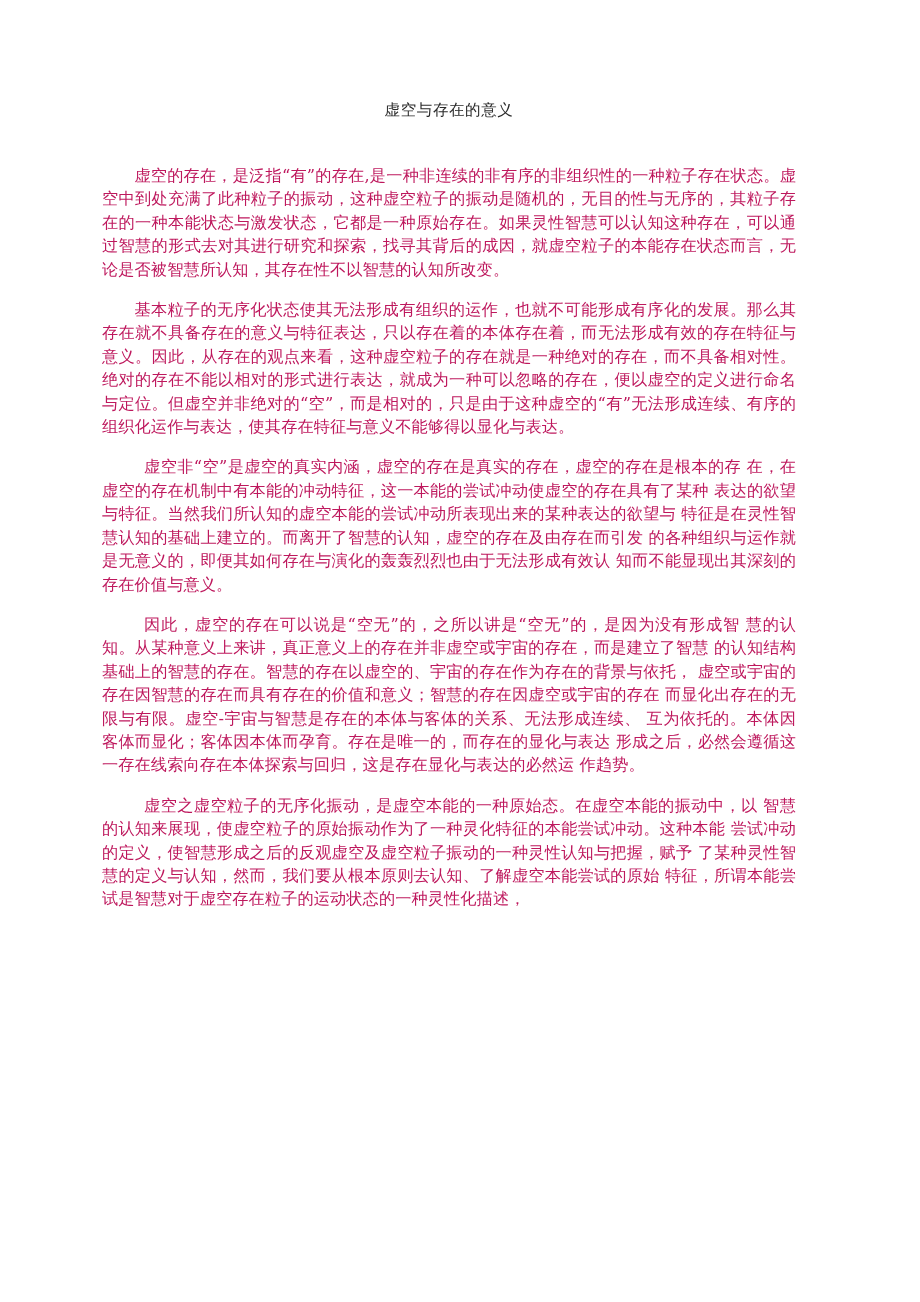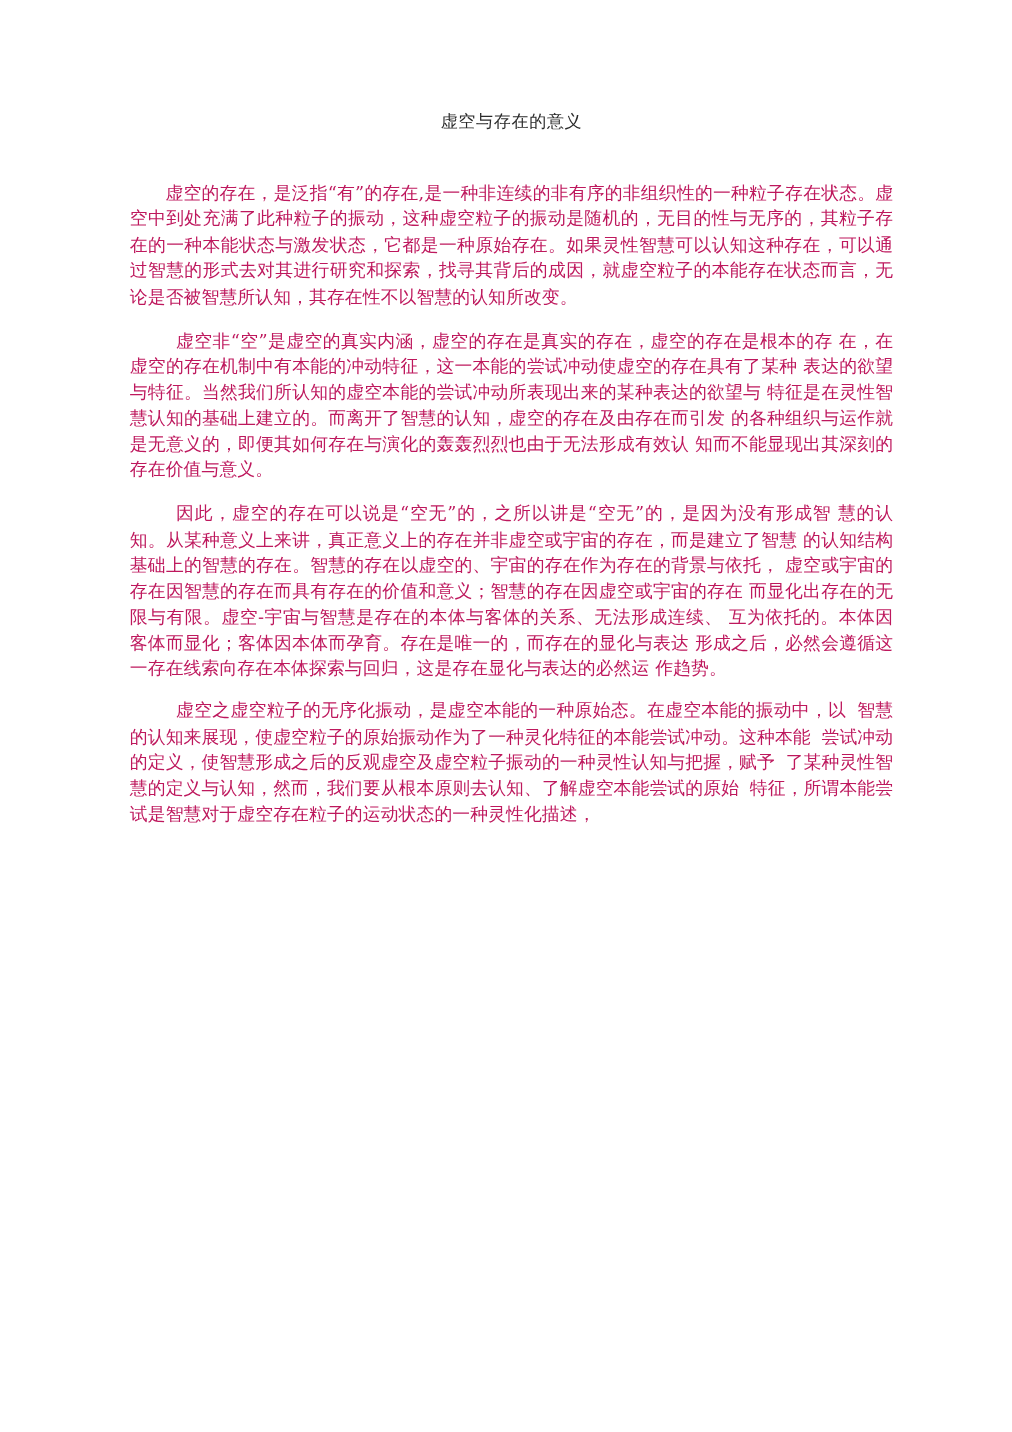--- a/index.html
+++ b/index.html
@@ -16,21 +16,21 @@
   .page {
     position: relative;
     width: 920px;
     height: 1302px;
     background: #ffffff;
     overflow: hidden;
     box-sizing: border-box;
   }
   .content {
     position: absolute;
-    left: 118px;
+    left: 102px;
     top: 0;
     width: 694px;
   }
   .doc-title {
     margin: 0;
     padding: 0;
     text-align: center;
     font-size: 15.5px;
     font-weight: normal;
     line-height: 22px;
@@ -48,39 +48,39 @@
     line-height: 23.4px;
     text-align: justify;
     text-justify: inter-ideograph;
     text-indent: 2em;
     color: #be185d;
     letter-spacing: 0.1px;
     word-break: break-all;
   }
   p.para:last-child {
     margin-bottom: 16px;
-    font-family: Liberation Mono, monospace;
   }
   
   p.para.loose {
     text-indent: 2.6em;
   }
 </style>
 </head>
 <body>
 
 <div class="page">
   <div class="content">
 
     <h1 class="doc-title">虚空与存在的意义</h1>
 
     <div class="body-block">
       <p class="para">虚空的存在，是泛指“有”的存在,是一种非连续的非有序的非组织性的一种粒子存在状态。虚空中到处充满了此种粒子的振动，这种虚空粒子的振动是随机的，无目的性与无序的，其粒子存在的一种本能状态与激发状态，它都是一种原始存在。如果灵性智慧可以认知这种存在，可以通过智慧的形式去对其进行研究和探索，找寻其背后的成因，就虚空粒子的本能存在状态而言，无论是否被智慧所认知，其存在性不以智慧的认知所改变。</p>
 
 
+      <p class="para">基本粒子的无序化状态使其无法形成有组织的运作，也就不可能形成有序化的发展。那么其存在就不具备存在的意义与特征表达，只以存在着的本体存在着，而无法形成有效的存在特征与意义。因此，从存在的观点来看，这种虚空粒子的存在就是一种绝对的存在，而不具备相对性。绝对的存在不能以相对的形式进行表达，就成为一种可以忽略的存在，便以虚空的定义进行命名与定位。但虚空并非绝对的“空”，而是相对的，只是由于这种虚空的“有”无法形成连续、有序的组织化运作与表达，使其存在特征与意义不能够得以显化与表达。</p>
 
       <p class="para loose">虚空非“空”是虚空的真实内涵，虚空的存在是真实的存在，虚空的存在是根本的存 在，在虚空的存在机制中有本能的冲动特征，这一本能的尝试冲动使虚空的存在具有了某种 表达的欲望与特征。当然我们所认知的虚空本能的尝试冲动所表现出来的某种表达的欲望与 特征是在灵性智慧认知的基础上建立的。而离开了智慧的认知，虚空的存在及由存在而引发 的各种组织与运作就是无意义的，即便其如何存在与演化的轰轰烈烈也由于无法形成有效认 知而不能显现出其深刻的存在价值与意义。</p>
 
       <p class="para loose">因此，虚空的存在可以说是“空无”的，之所以讲是“空无”的，是因为没有形成智 慧的认知。从某种意义上来讲，真正意义上的存在并非虚空或宇宙的存在，而是建立了智慧 的认知结构基础上的智慧的存在。智慧的存在以虚空的、宇宙的存在作为存在的背景与依托， 虚空或宇宙的存在因智慧的存在而具有存在的价值和意义；智慧的存在因虚空或宇宙的存在 而显化出存在的无限与有限。虚空-宇宙与智慧是存在的本体与客体的关系、无法形成连续、 互为依托的。本体因客体而显化；客体因本体而孕育。存在是唯一的，而存在的显化与表达 形成之后，必然会遵循这一存在线索向存在本体探索与回归，这是存在显化与表达的必然运 作趋势。</p>
 
       <p class="para loose">虚空之虚空粒子的无序化振动，是虚空本能的一种原始态。在虚空本能的振动中，以 智慧的认知来展现，使虚空粒子的原始振动作为了一种灵化特征的本能尝试冲动。这种本能 尝试冲动的定义，使智慧形成之后的反观虚空及虚空粒子振动的一种灵性认知与把握，赋予 了某种灵性智慧的定义与认知，然而，我们要从根本原则去认知、了解虚空本能尝试的原始 特征，所谓本能尝试是智慧对于虚空存在粒子的运动状态的一种灵性化描述，</p>
     </div>
 
   </div>
 </div>

